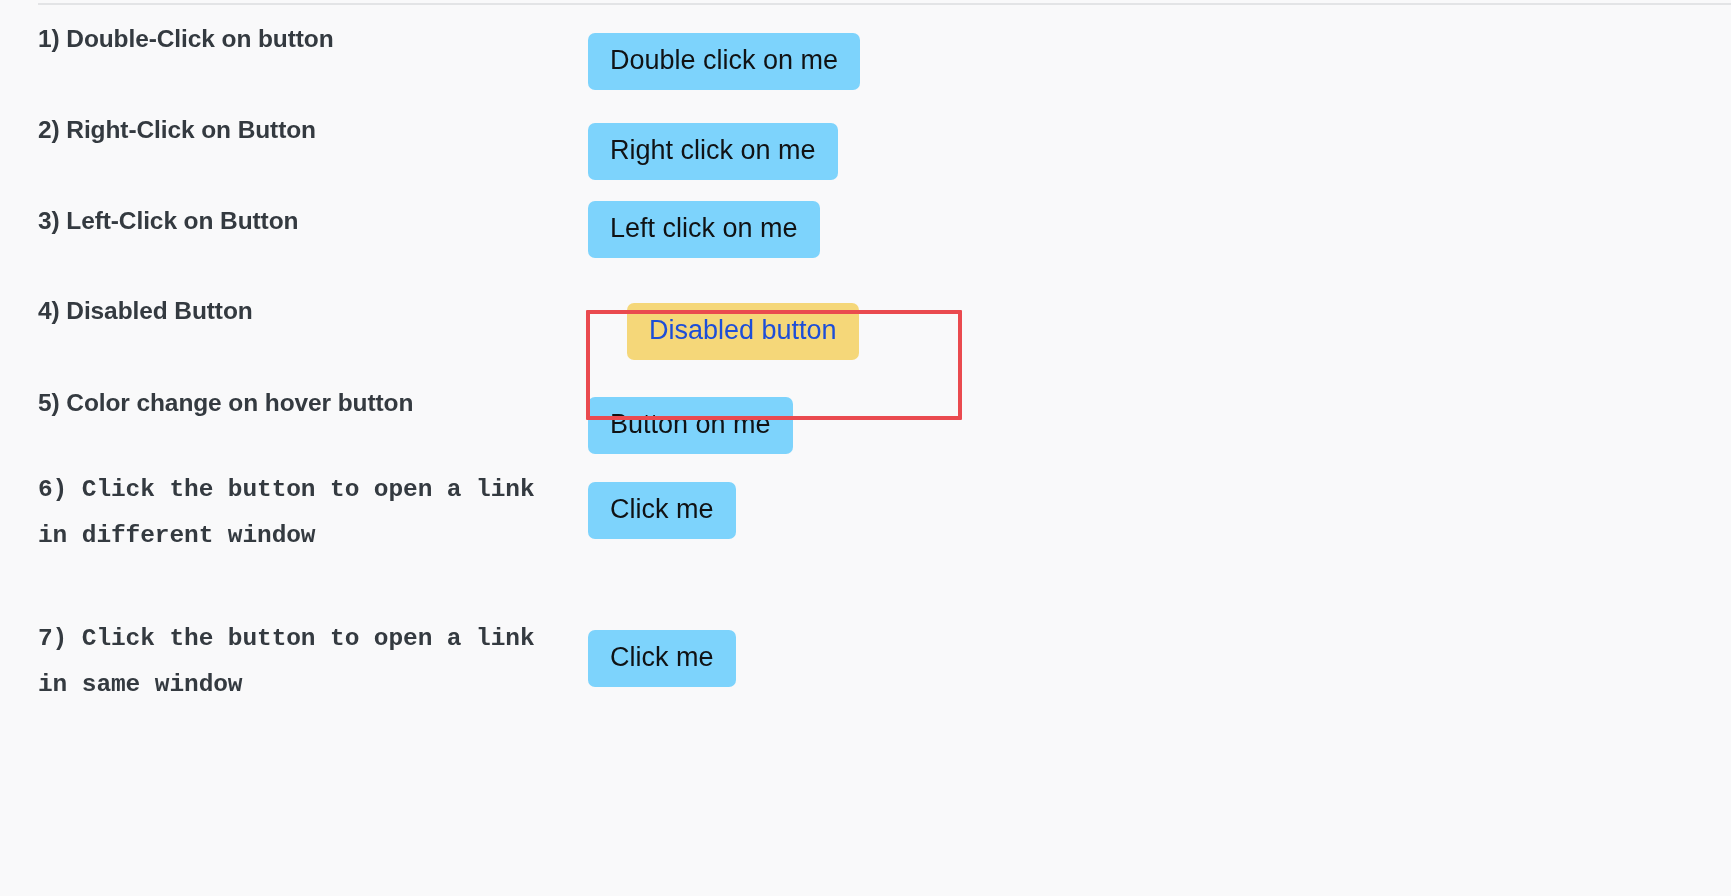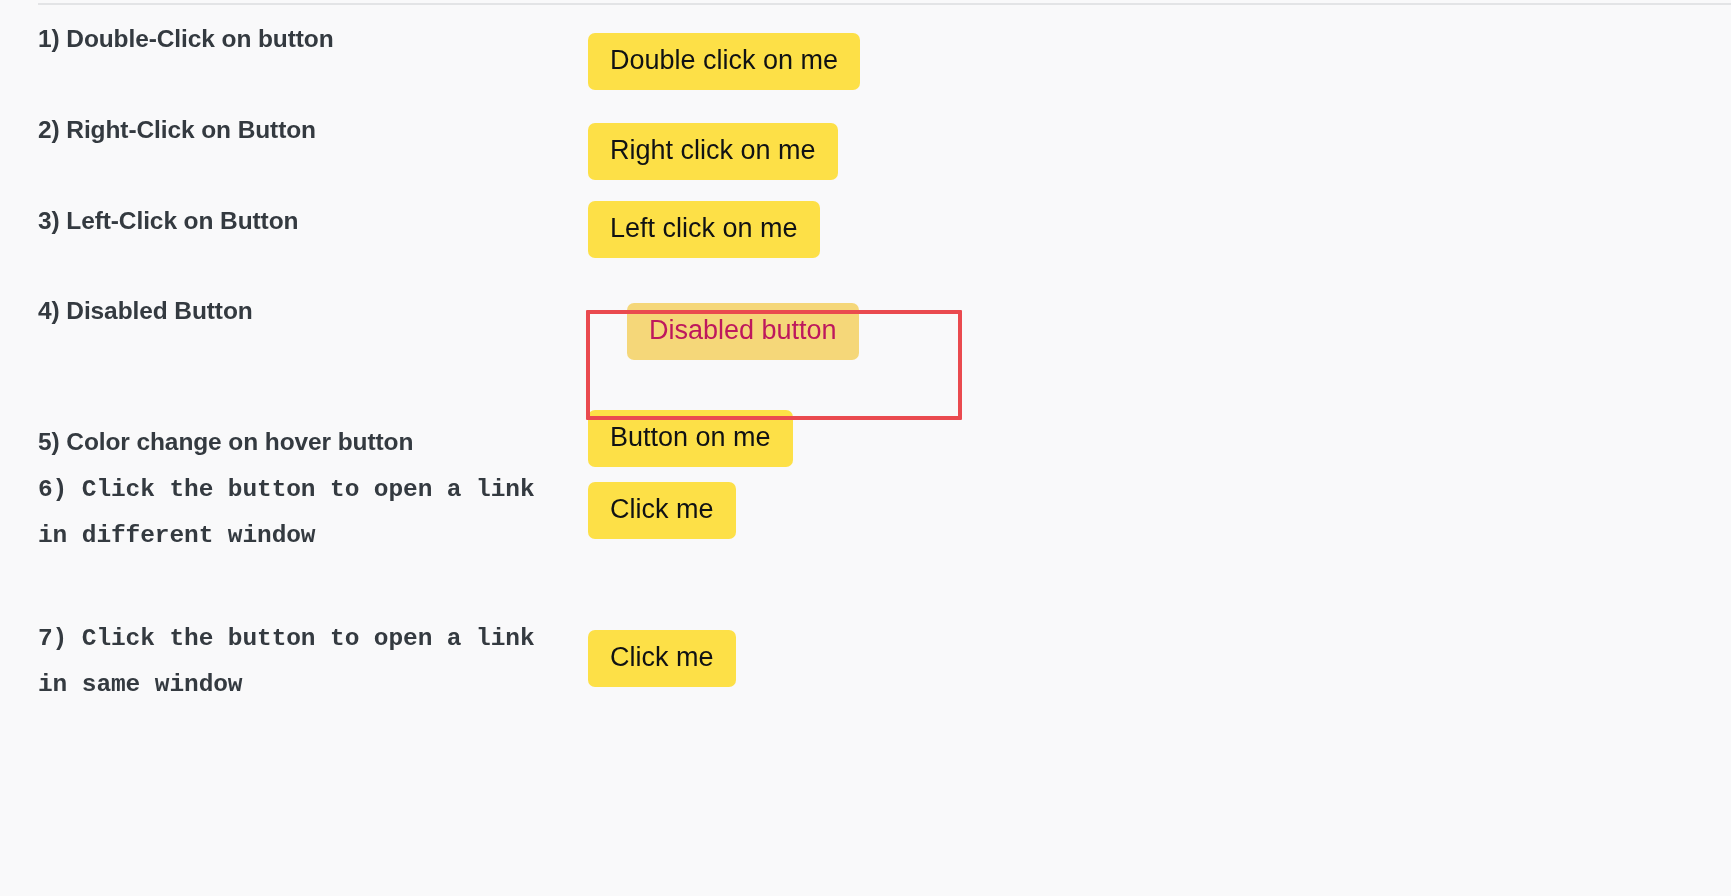--- a/index.html
+++ b/index.html
@@ -63,48 +63,48 @@
 
   .row-action {
     position: relative;
     flex: 1;
   }
 
   .btn {
     display: inline-flex;
     align-items: center;
     justify-content: center;
-    background: #fde047;
+    background: #7dd3fc;
     color: #101214;
     border: 0;
     border-radius: 7px;
     font-family: "Liberation Sans", sans-serif;
     font-size: 27px;
     line-height: 1;
     padding: 14px 22px 16px 22px;
     cursor: pointer;
     text-align: center;
   }
 
   .btn.disabled {
     background: #f5d779;
-    color: #be185d;
+    color: #1d4ed8;
     cursor: default;
   }
 
   
   .row-1 { height: 91px; }
   .row-1 .btn { margin-top: 19px; }
   .row-2 { height: 91px; }
   .row-2 .btn { margin-top: 18px; }
   .row-3 { height: 90px; }
   .row-3 .btn { margin-top: 5px; }
   .row-4 { height: 92px; gap: 39px; }
   .row-4 .btn { margin-top: 17px; }
-  .row-5 { height: 89px; align-items: flex-end; }
+  .row-5 { height: 89px; }
   .row-5 .btn { margin-top: 19px; }
   .row-6 { height: 149px; }
   .row-6 .btn { margin-top: 15px; }
   .row-7 { height: 140px; }
   .row-7 .btn { margin-top: 14px; }
 
   .row-6 .row-label,
   .row-7 .row-label { line-height: 46px; font-family: Liberation Mono, monospace; }
 
   

